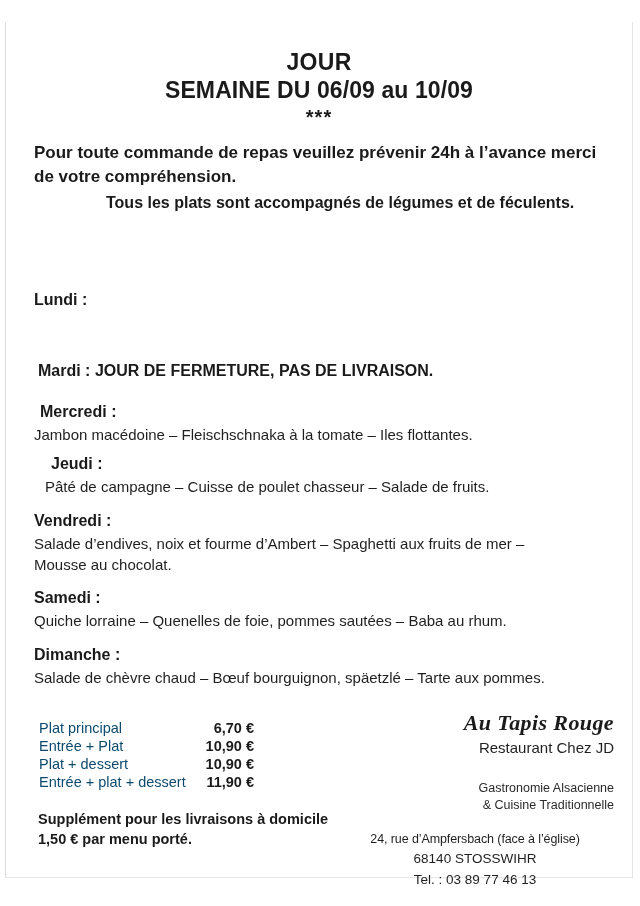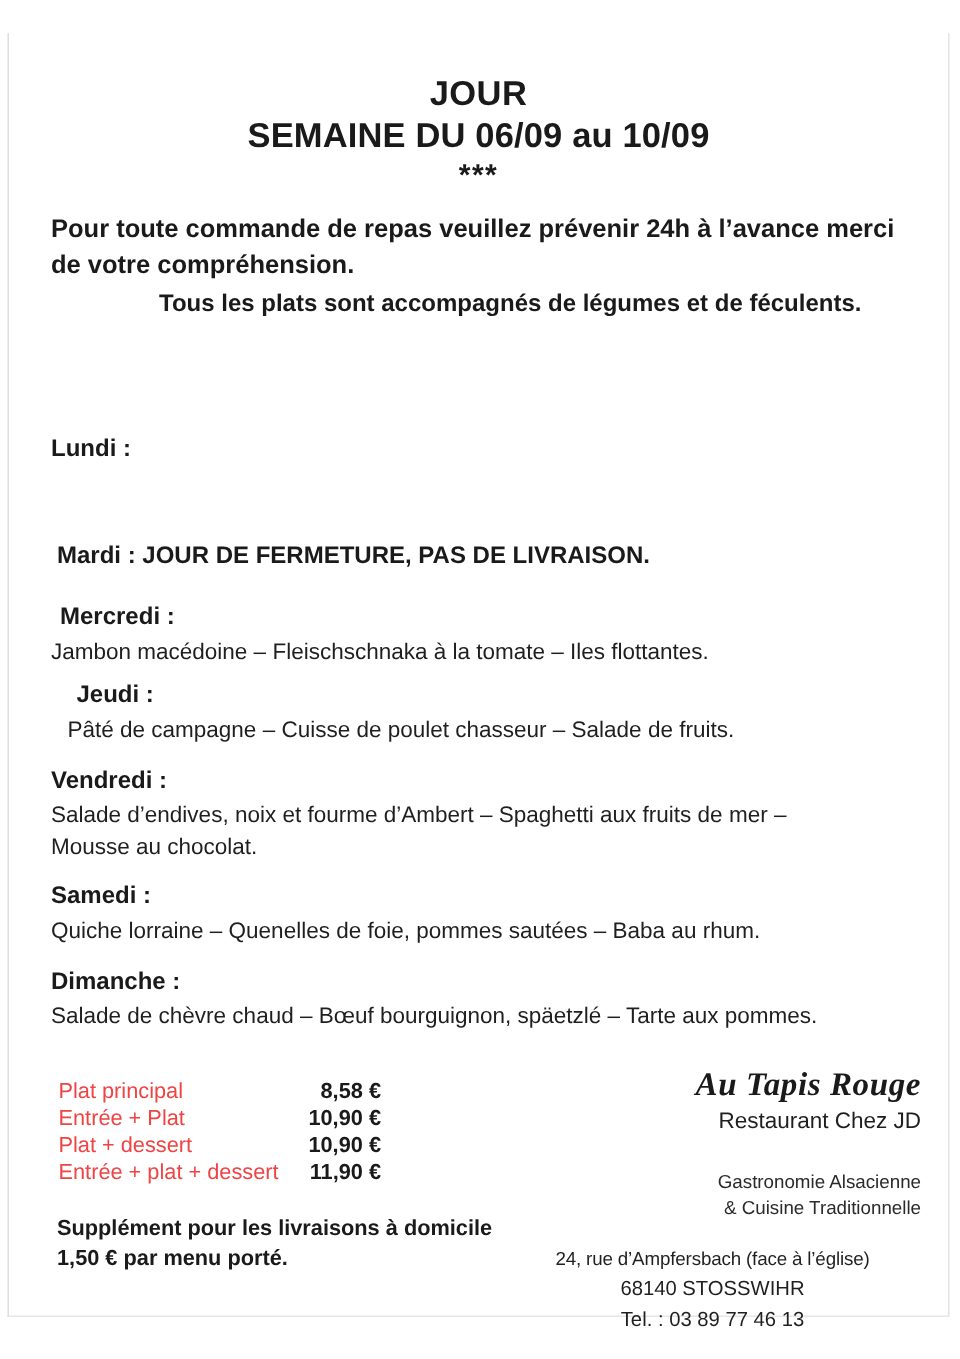--- a/index.html
+++ b/index.html
@@ -113,21 +113,21 @@
     width: 215px;
     font-size: 14.5px;
     line-height: 1.22;
   }
   .price-row {
     display: flex;
     justify-content: space-between;
     align-items: baseline;
     height: 18px;
   }
-  .price-label { font-weight: normal; color: #ef4444; white-space: nowrap; }
+  .price-label { font-weight: normal; color: #0c4a6e; white-space: nowrap; }
   .price-value { font-weight: bold; white-space: nowrap; }
 
   .supplement {
     position: absolute;
     left: 32px;
     top: 788px;
     width: 300px;
     font-size: 14.5px;
     font-weight: bold;
     line-height: 1.35;
@@ -220,21 +220,21 @@
     </div>
 
     <div class="day" style="top:622px;">
       <div class="day-name ind-0">Dimanche :</div>
       <div class="day-dishes ind-0">Salade de chèvre chaud – Bœuf bourguignon, späetzlé – Tarte aux pommes.</div>
     </div>
 
     <div class="prices">
       <div class="price-row">
         <span class="price-label">Plat principal</span>
-        <span class="price-value">8,58 €</span>
+        <span class="price-value">6,70 €</span>
       </div>
       <div class="price-row">
         <span class="price-label">Entrée + Plat</span>
         <span class="price-value">10,90 €</span>
       </div>
       <div class="price-row">
         <span class="price-label">Plat + dessert</span>
         <span class="price-value">10,90 €</span>
       </div>
       <div class="price-row">

